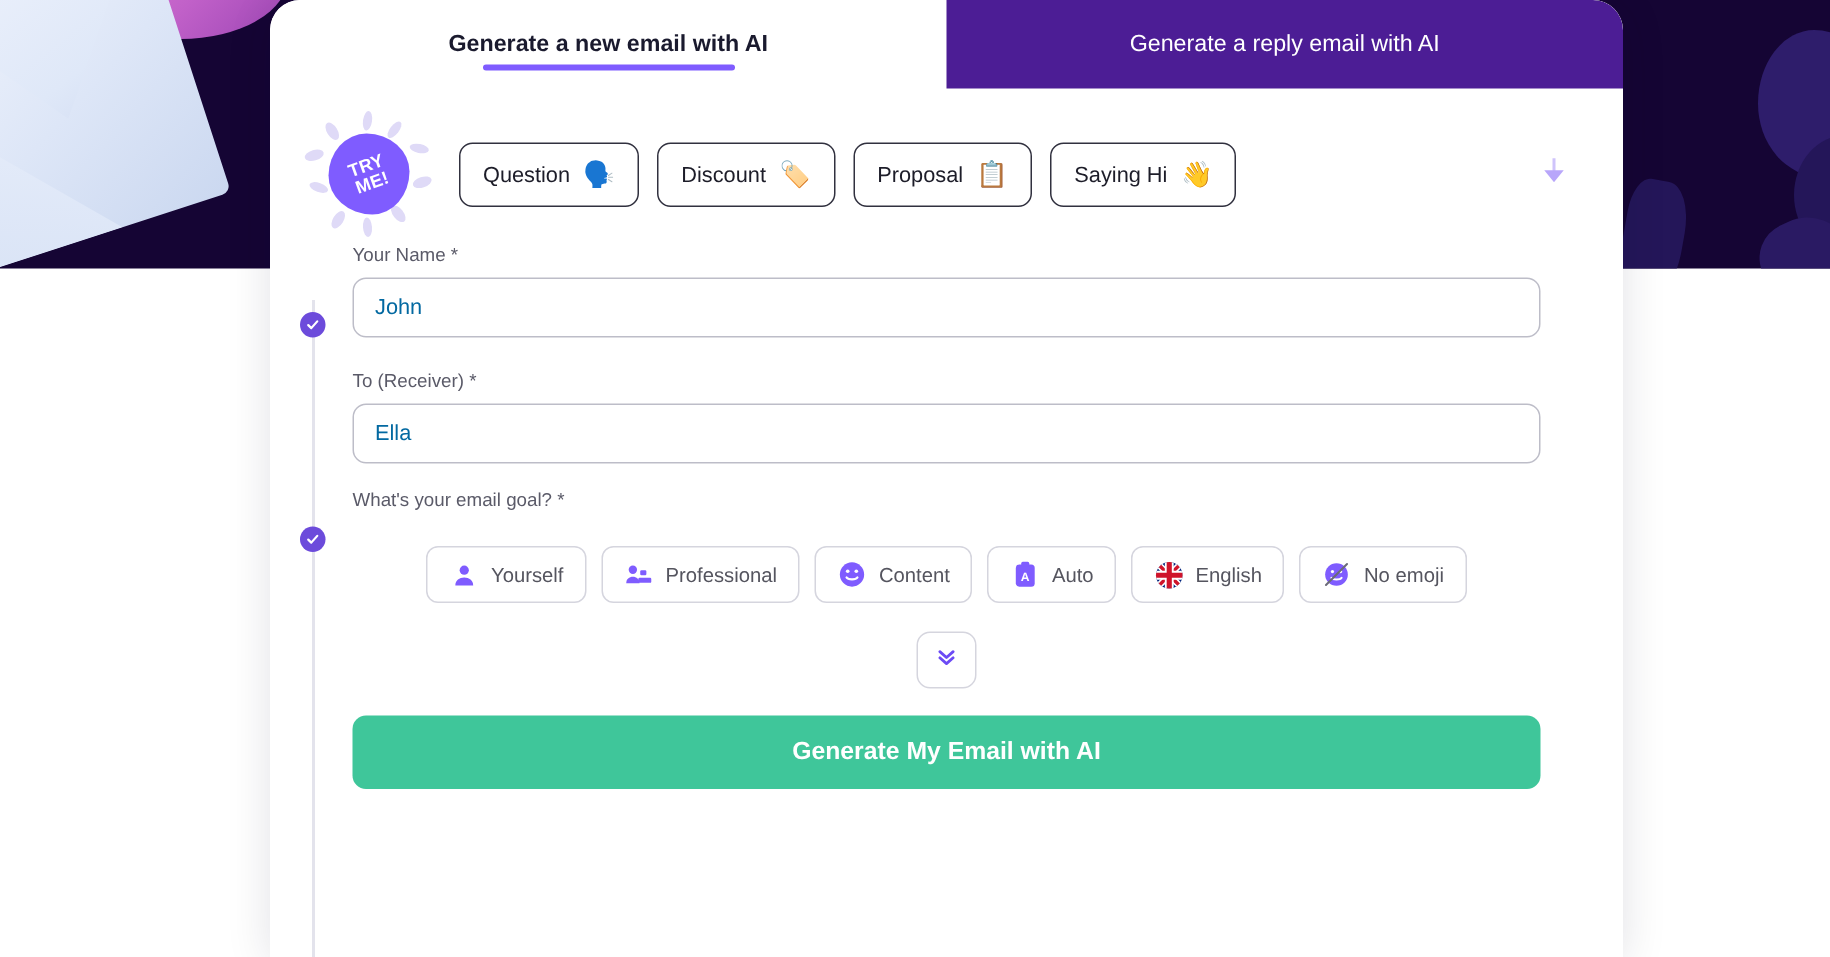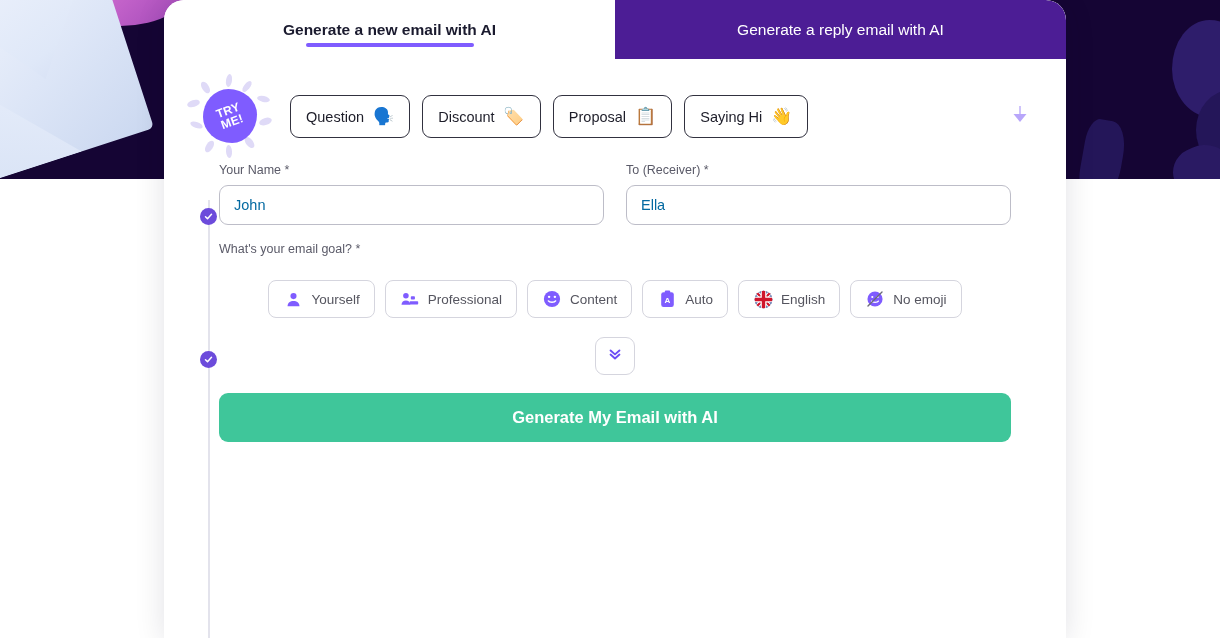--- a/index.html
+++ b/index.html
@@ -73,21 +73,21 @@
     border-radius: 4px;
   }
   .env-fold-l {
     position: absolute; left: 0; bottom: 0; width: 100px; height: 110px;
     background: linear-gradient(200deg, #e9effb 0%, #dae4f6 100%);
     clip-path: polygon(0 0, 0 100%, 100% 100%);
   }
 
   
   #card {
-    position: absolute; left: 164px; top: 0;
+    position: absolute; left: 180px; top: 0;
     width: 902px; height: 638px;
     background: #ffffff;
     border-radius: 20px 20px 0 0;
     box-shadow: 0 4px 30px rgba(15,5,45,0.12);
     overflow: hidden;
   }
 
   
   #tabs { position: relative; display: flex; height: 59px; width: 100%; }
   .tab {
@@ -190,21 +190,21 @@
   }
   .chip .emo { font-size: 17px; line-height: 1; }
   #chip-caret {
     position: absolute; right: 38px; top: 50%;
     transform: translateY(-50%);
     cursor: pointer;
   }
 
   
   #form { position: absolute; left: 0; top: 163px; width: 902px; }
-  .row { display: flex; gap: 22px; padding: 0 55px; }
+  .row { display: flex; gap: 22px; padding: 0 55px; flex-direction: column; }
   .field { flex: 1 1 0; }
   .flabel {
     font-size: 12.5px; color: #5a5a68;
     margin-bottom: 8px; display: block;
   }
   .finput {
     width: 100%; height: 40px;
     border: 1.3px solid #bdbdc8;
     border-radius: 9px;
     padding: 0 14px;

